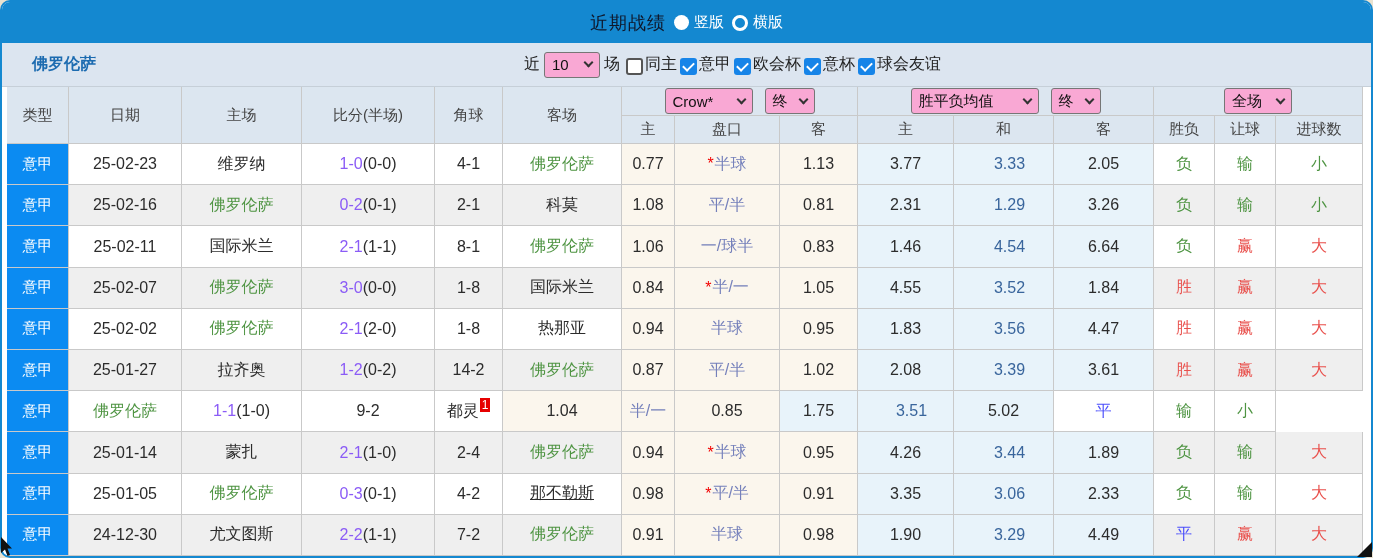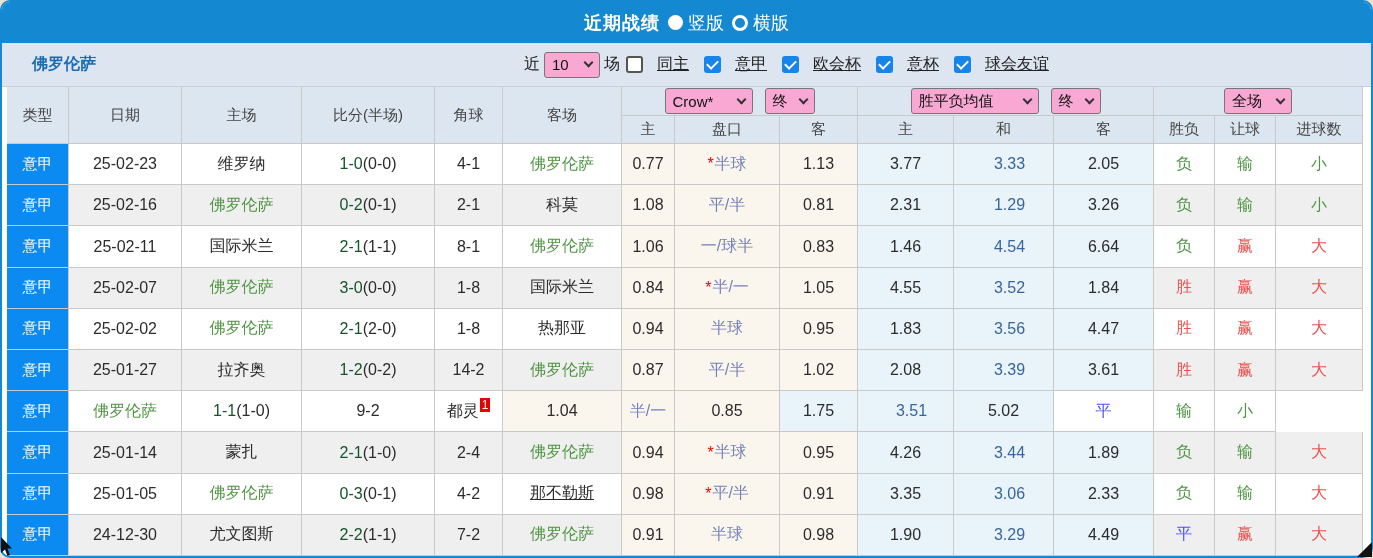--- a/index.html
+++ b/index.html
@@ -8,40 +8,40 @@
     width:1373px; height:558px; position:relative; overflow:hidden;
     background:#e9e2d0;
     font-family:"Liberation Sans","DejaVu Sans",sans-serif;
   }
   .frame {
     position:absolute; inset:0; border:2px solid #1488d0; border-radius:10px;
     background:#fff; display:flex; flex-direction:column; overflow:hidden;
   }
   
   .topbar { height:41px; flex:none; background:#1488d0; display:flex; align-items:center; justify-content:center; gap:8px; }
-  .topbar .title { color:#ffffff; font-weight:bold; font-size:18px; letter-spacing:1px; }
-  .radio-group { display:flex; align-items:center; gap:5px; color:#fff; font-size:18px; }
+  .topbar .title { color:#0f172a; font-weight:normal; font-size:18px; letter-spacing:1px; }
+  .radio-group { display:flex; align-items:center; gap:5px; color:#fff; font-size:15px; }
   .radio-filled { width:15px; height:15px; border-radius:50%; background:#fff; display:inline-block; }
   .radio-ring { width:16px; height:16px; border-radius:50%; border:3px solid #fff; background:transparent; display:inline-block; }
   
   .filterbar { height:44px; flex:none; background:#dce5f0; border-bottom:1px solid #c6cfd8; position:relative; }
   .team-title { position:absolute; left:30px; top:0; height:100%; display:flex; align-items:center;
     color:#1c6bb0; font-weight:bold; font-size:16px; }
   .filters { position:absolute; left:518px; top:0; height:100%; display:flex; align-items:center; font-size:16px; color:#222; }
   .filters .lbl { margin:0 4px; }
   .sel { display:inline-flex; align-items:center; justify-content:space-between; background:#f9a8d4;
     border:1px solid #767676; border-radius:3px; height:26px; padding:0 7px; font-size:15px; color:#111; gap:7px; }
   .chev { width:7px; height:7px; border-right:2px solid #333; border-bottom:2px solid #333;
     transform:rotate(45deg); margin-top:-4px; flex:none; }
   .cb { width:17px; height:17px; border-radius:3px; display:inline-block; position:relative; flex:none; }
   .cb.checked { background:#1684e8; }
   .cb.checked::after { content:""; position:absolute; left:5px; top:2px; width:5px; height:9px;
     border:solid #fff; border-width:0 2px 2px 0; transform:rotate(45deg); }
   .cb.unchecked { background:#fff; border:2px solid #555; }
-  .cb-item { display:inline-flex; align-items:center; gap:13px;text-decoration:underline; }
+  .cb-item { display:inline-flex; align-items:flex-end; gap:1px; }
   .cb-item .cb { margin-left:2px; margin-right:1px; }
   
   .table { margin:0 5px; flex:1; display:flex; flex-direction:column; min-height:0; }
   .grid { display:grid; grid-template-columns:62px 113px 120px 133px 68px 119px 53px 105px 78px 96px 100px 100px 61px 61px 87px; }
   .thead { flex:none; grid-template-rows:29px 28px; }
   .c { display:flex; align-items:center; justify-content:center;
     border-right:1px solid #c9c9c9; border-bottom:1px solid #c9c9c9;
     font-size:15px; color:#333; overflow:hidden; white-space:nowrap; }
   .thead .c { background:#dce6f0; color:#444; }
   .th-span { grid-row:1/3; }
@@ -49,21 +49,21 @@
   .trow { flex:1; min-height:0; }
   .trow .c { background:#fff; font-size:16px; color:#2c2c2c; }
   .trow.alt .c { background:#efefef; }
   .trow .c.bg-cream { background:#fbf6ed; }
   .trow .c.bg-blue { background:#e8f3fa; }
   .trow .c.c-league { background:#0b8bf2; color:#fff; font-size:15px; }
   .t-green { color:#4e9442; }
   .t-red { color:#e9514d; }
   .t-blue { color:#4b4efc; }
   .t-dark { color:#2c2c2c; }
-  .score-main { color:#14532d; }
+  .score-main { color:#8b5cf6; }
   .pan { color:#7580bb; }
   .star { color:#f20000; margin-right:1px; }
   .avg-draw { color:#39659c;margin-left:12px; }
   .u { text-decoration:underline; }
   .badge { display:inline-block; background:#e60000; color:#fff; font-size:12px; line-height:14px;
     padding:0 2px; transform:translateY(-6px); margin-left:1px; }
   
   .cursor { position:absolute; left:0; bottom:1px; width:14px; height:20px; }
   .corner-wedge { position:absolute; right:1px; bottom:1px; width:0; height:0;
     border-left:15px solid transparent; border-bottom:15px solid #111; }

